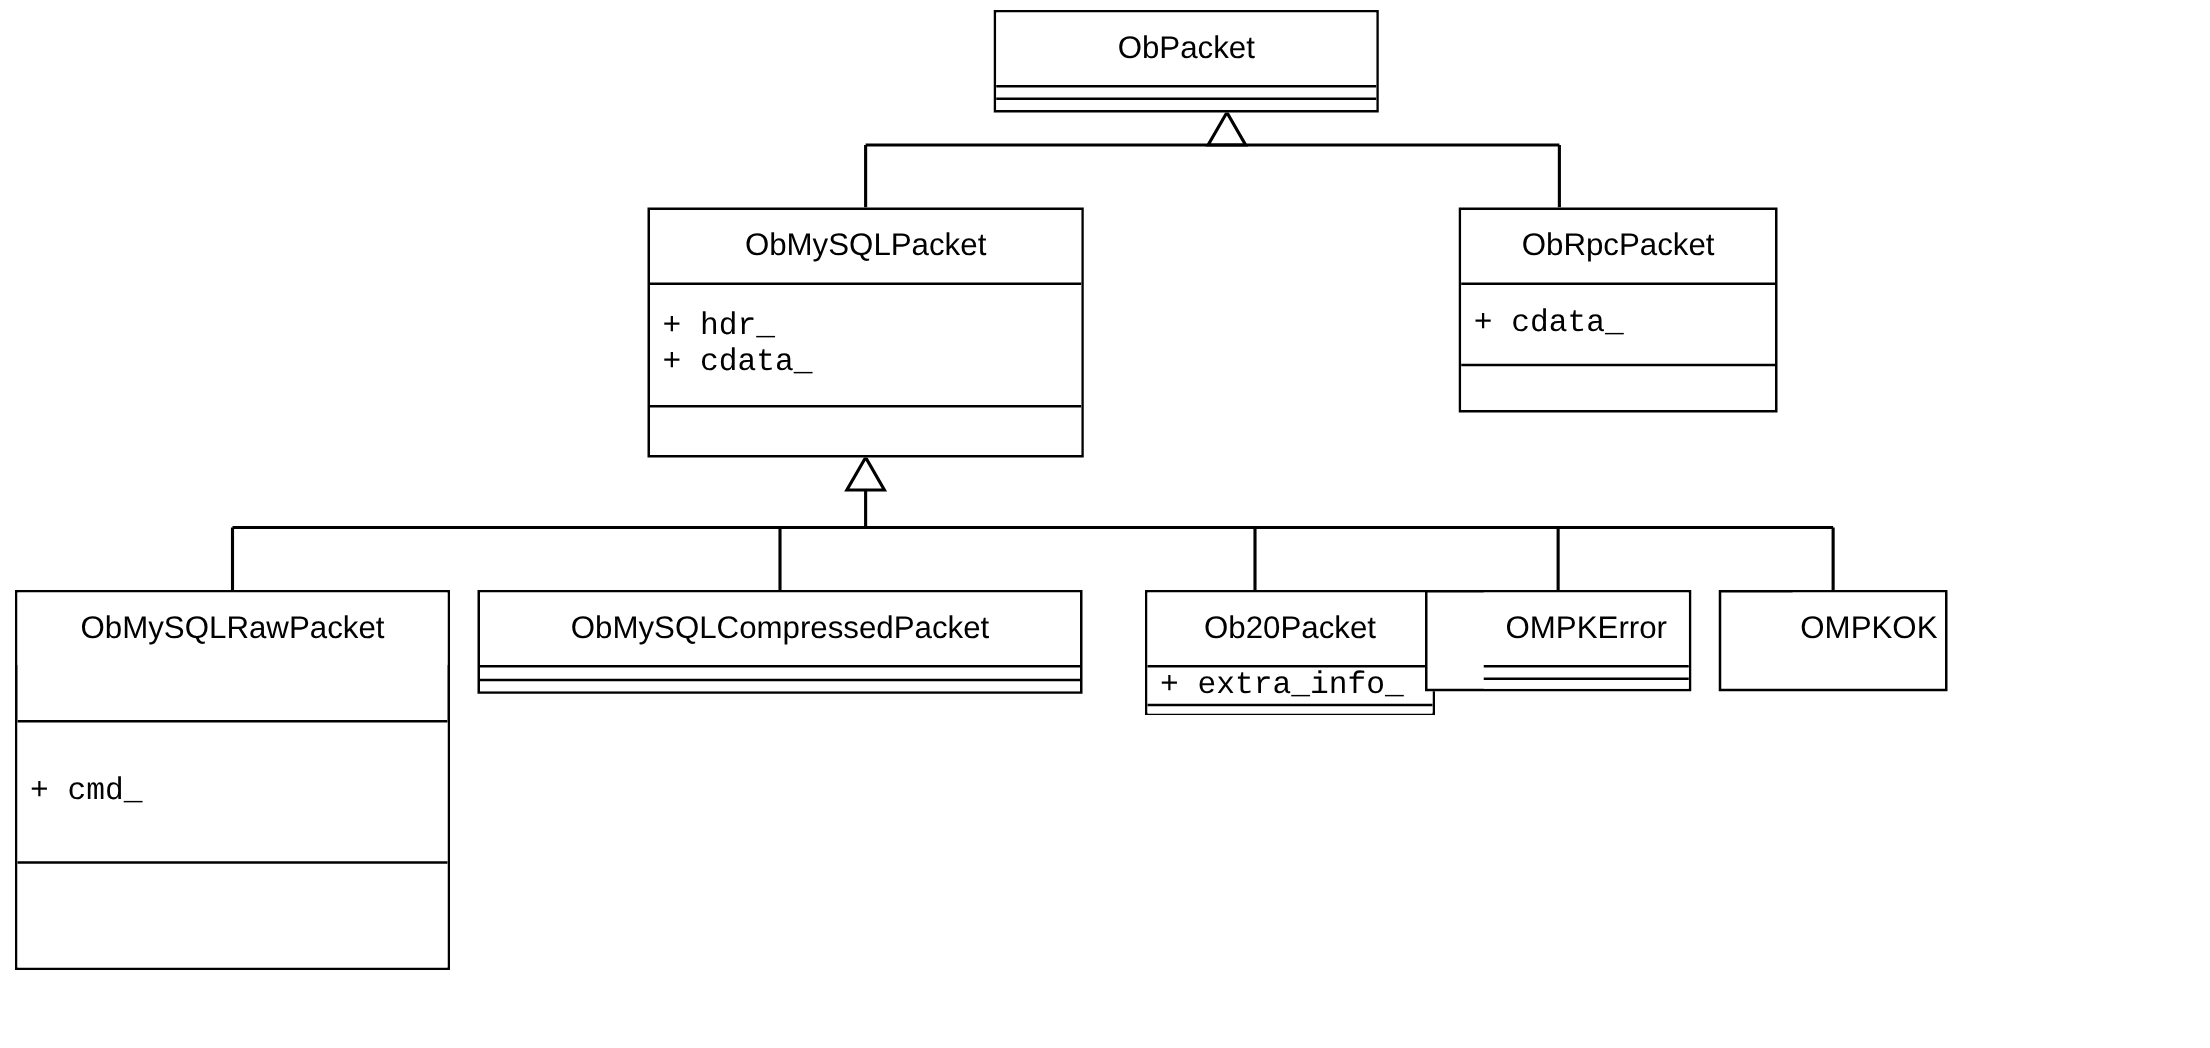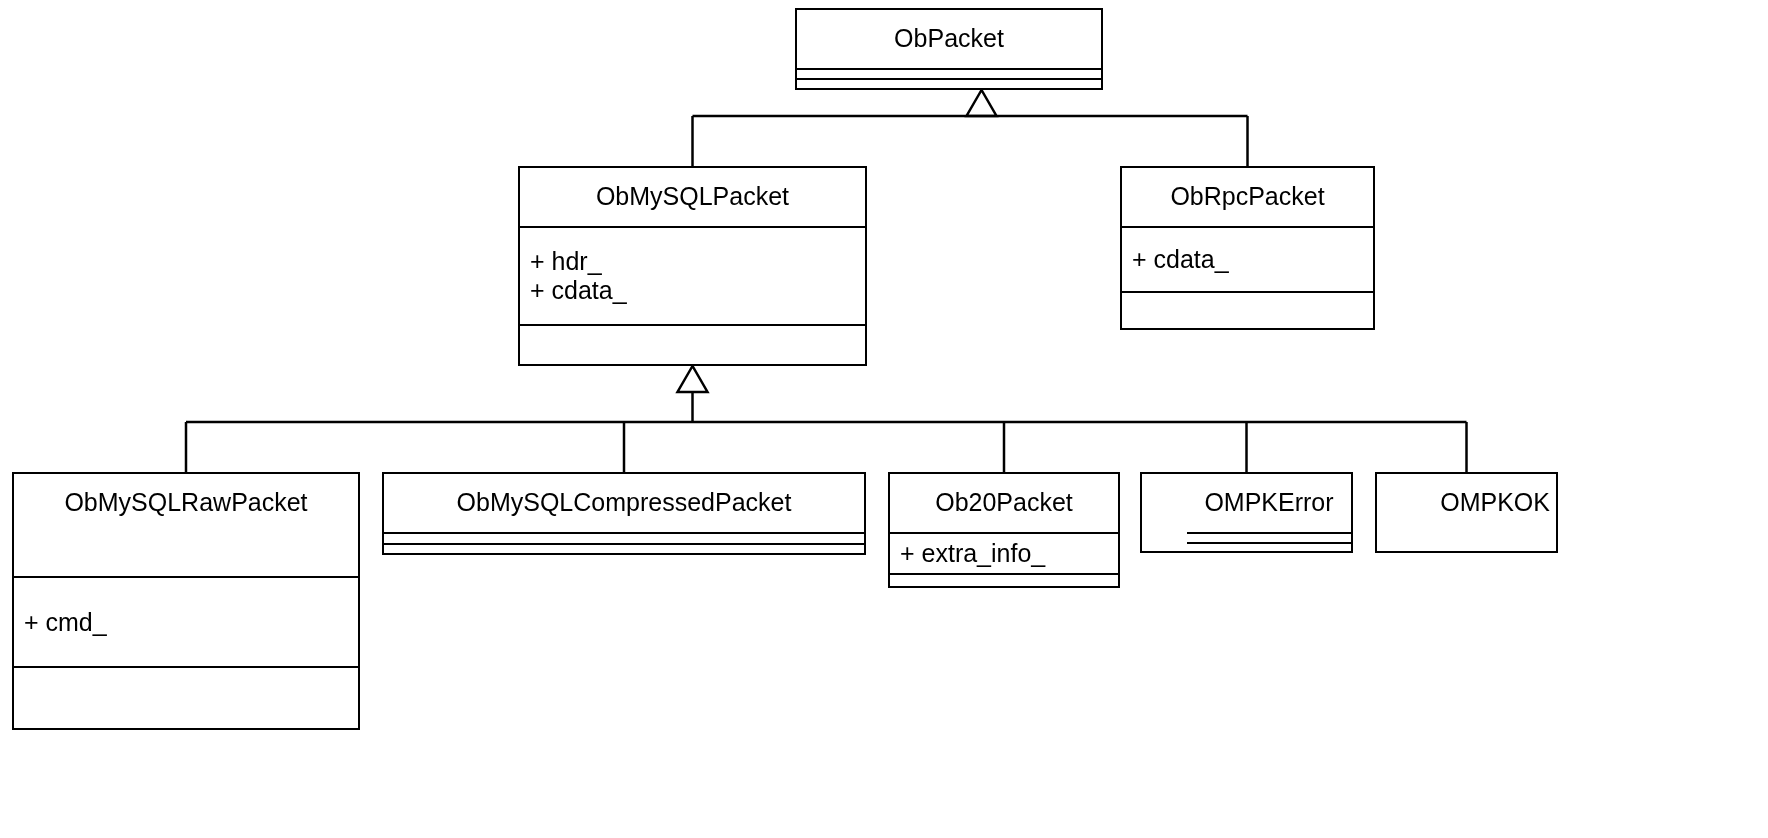--- a/index.html
+++ b/index.html
@@ -52,20 +52,21 @@
   .member-compartment {
     padding: 0 10px;
     gap: 0;
   }
   .member-row {
     font-size: 25px;
     color: #000000;
     line-height: 1.15;
     white-space: nowrap;
     text-align: left;
+    font-family: Liberation Mono, monospace;
   }
   .empty-compartment {
     min-height: 8px;
   }
 </style>
 </head>
 <body>
 
 <div id="diagram-root">
   <svg id="edge-layer" width="1768" height="838" viewBox="0 0 1768 838" xmlns="http://www.w3.org/2000/svg">
@@ -89,41 +90,41 @@
       <div class="compartment sep empty-compartment" style="flex: 1 1 auto;"></div>
     </div>
     <div class="uml-class" style="left: 518px; top: 166px; width: 349px; height: 200px;">
       <div class="compartment name-compartment" style="height: 58px; flex: 0 0 58px;">ObMySQLPacket</div>
       <div class="compartment sep member-compartment" style="flex: 1 1 auto;">
         <div class="member-row">+ hdr_</div>
         <div class="member-row">+ cdata_</div>
       </div>
       <div class="compartment sep empty-compartment" style="flex: 1 1 auto;"></div>
     </div>
-    <div class="uml-class" style="left: 1120px; top: 166px; width: 255px; height: 164px;">
+    <div class="uml-class" style="left: 1167px; top: 166px; width: 255px; height: 164px;">
       <div class="compartment name-compartment" style="height: 58px; flex: 0 0 58px;">ObRpcPacket</div>
       <div class="compartment sep member-compartment" style="flex: 1 1 auto;">
         <div class="member-row">+ cdata_</div>
       </div>
       <div class="compartment sep empty-compartment" style="flex: 1 1 auto;"></div>
     </div>
-    <div class="uml-class" style="left: 12px; top: 472px; width: 348px; height: 258px;">
+    <div class="uml-class" style="left: 12px; top: 472px; width: 348px; height: 304px;">
       <div class="compartment name-compartment" style="height: 58px; flex: 0 0 58px;">ObMySQLRawPacket</div>
       <div class="compartment sep member-compartment" style="flex: 1 1 auto; margin-top: 44px;">
         <div class="member-row">+ cmd_</div>
       </div>
       <div class="compartment sep member-compartment" style="flex: 1 1 auto;">
       </div>
     </div>
     <div class="uml-class" style="left: 382px; top: 472px; width: 484px; height: 83px;">
       <div class="compartment name-compartment" style="height: 58px; flex: 0 0 58px;">ObMySQLCompressedPacket</div>
       <div class="compartment sep empty-compartment" style="flex: 1 1 auto;"></div>
       <div class="compartment sep empty-compartment" style="flex: 1 1 auto;"></div>
     </div>
-    <div class="uml-class" style="left: 888px; top: 472px; width: 232px; height: 116px;">
+    <div class="uml-class" style="left: 916px; top: 472px; width: 232px; height: 100px;">
       <div class="compartment name-compartment" style="height: 58px; flex: 0 0 58px;">Ob20Packet</div>
       <div class="compartment sep member-compartment" style="flex: 1 1 auto;">
         <div class="member-row">+ extra_info_</div>
       </div>
       <div class="compartment sep empty-compartment" style="flex: 1 1 auto;"></div>
     </div>
     <div class="uml-class" style="left: 1140px; top: 472px; width: 213px; height: 81px; padding-left: 45px;">
       <div class="compartment name-compartment" style="height: 58px; flex: 0 0 58px;">OMPKError</div>
       <div class="compartment sep empty-compartment" style="flex: 1 1 auto;"></div>
       <div class="compartment sep empty-compartment" style="flex: 1 1 auto;"></div>

